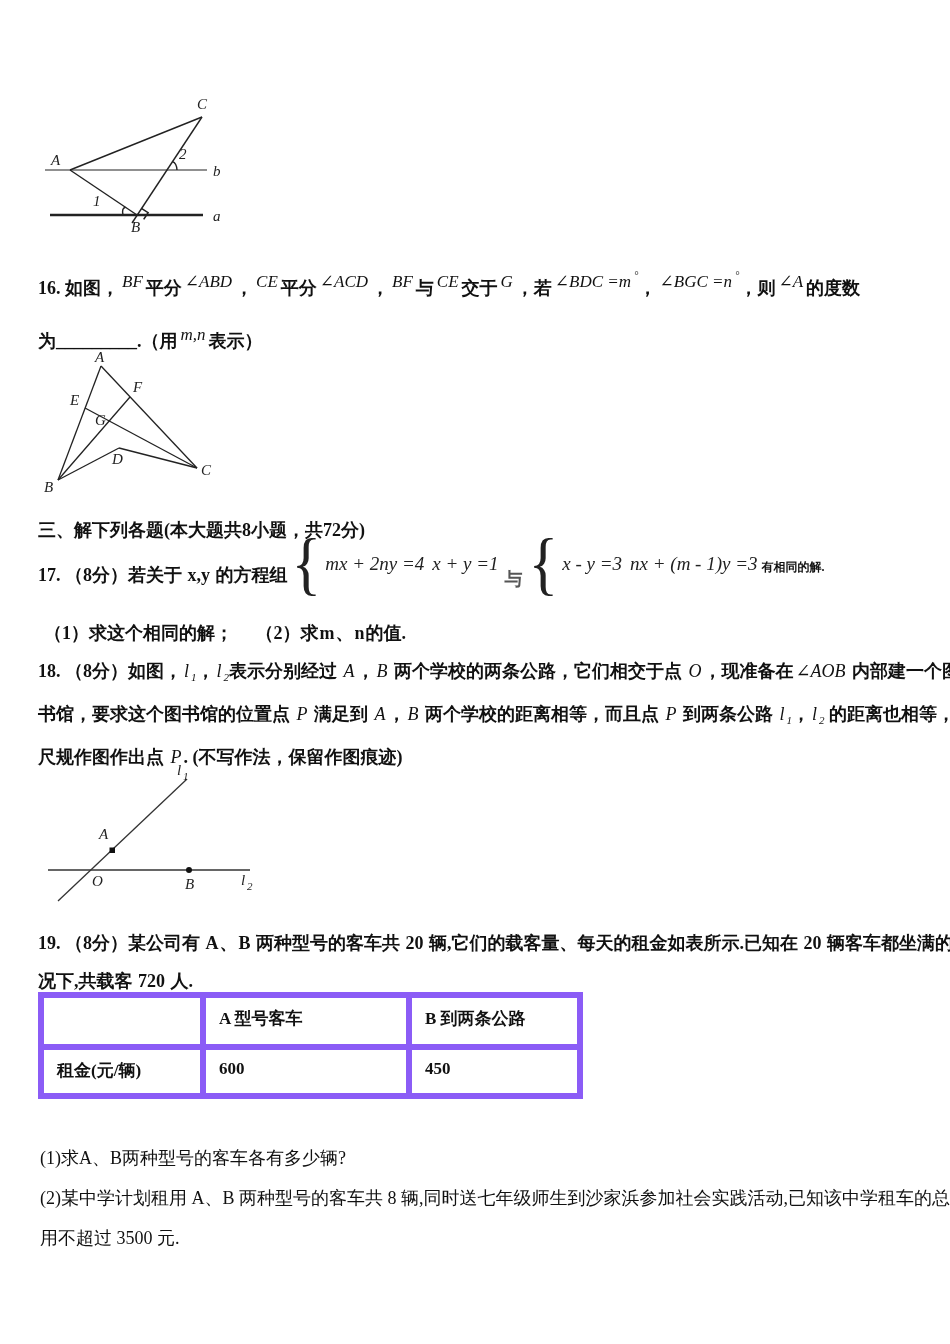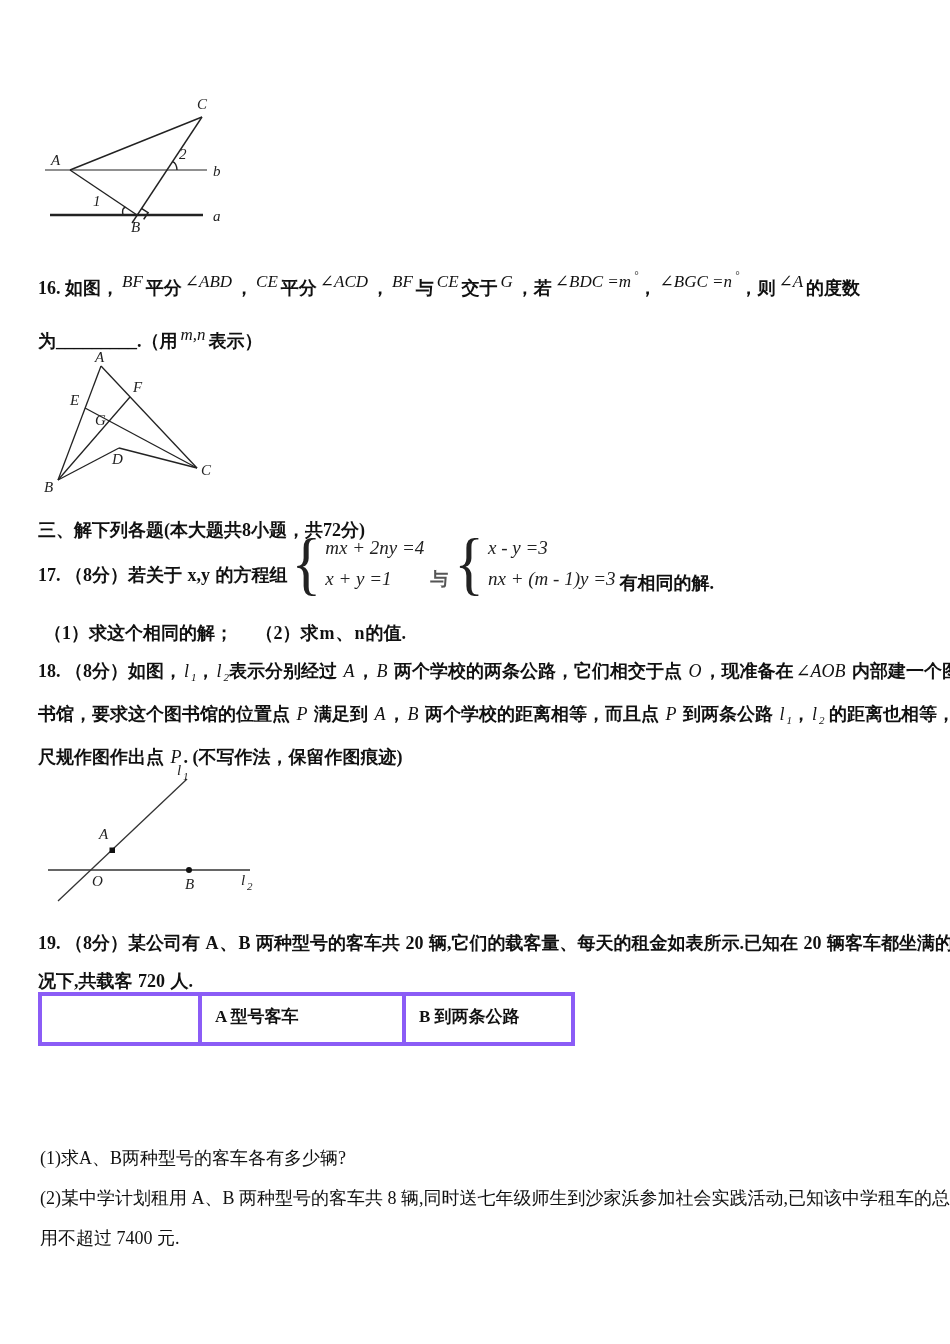--- a/index.html
+++ b/index.html
@@ -23,29 +23,29 @@
   .sg-irsup{ font-style:italic; font-weight:400; font-size:11px; vertical-align:15px; }
 
   .bold { font-weight:700; }
 
   
   .q17row { position:absolute; left:38px; top:531px; display:flex; align-items:flex-start; }
   .q17prefix { margin-top:32px; font-size:18px; white-space:nowrap; }
   .eqsys { display:flex; align-items:center; margin-left:4px; }
   .brace { font-size:62px; font-weight:400; line-height:64px; transform:scaleY(1.12); transform-origin:center;
            font-family:"Liberation Serif",serif; color:#222; }
-  .eqcol { display:flex; flex-direction:column; align-items:flex-start; }
+  .eqcol { display:flex; flex-direction:row; align-items:flex-end; }
   .eq    { display:block; text-align:center; font-style:italic; font-size:19px; line-height:31px;
            padding:0 4px; color:#222; white-space:nowrap; }
   .conn  { margin-top:36px; font-size:18px; font-weight:600; color:#555; padding:0 2px; }
-  .q17suffix { margin-top:40px; font-size:18px; white-space:nowrap; }
+  .q17suffix { margin-top:28px; font-size:12px; white-space:nowrap; }
 
   
   table.rent { position:absolute; left:38px; top:992px; border-collapse:collapse; table-layout:fixed; }
-  table.rent td { border:4px solid #8b5cf6; font-size:17px; font-weight:700; vertical-align:top;
+  table.rent td { border:6px solid #8b5cf6; font-size:17px; font-weight:700; vertical-align:top;
                   padding:9px 0 0 13px; white-space:nowrap; }
   svg text { fill:#222; }
   .figlab { font-family:"Liberation Serif",serif; font-style:italic; font-size:15px; }
   .figlab-sm { font-family:"Liberation Serif",serif; font-style:italic; font-size:11px; }
 </style>
 </head>
 <body>
 
 <div class="page">
 
@@ -140,20 +140,25 @@
     <div class="tline2"><span class="sg-c">况下,共载客 </span><span class="sg-bm">720</span><span class="sg-c"> 人.</span></div>
   </div>
 
   <table class="rent">
     <tbody>
       <tr>
         <td style="width:143px;height:37px"></td>
         <td style="width:187px">A 型号客车</td>
         <td style="width:152px">B 到两条公路</td>
       </tr>
+      <tr>
+        <td style="height:34px">租金(元/辆)</td>
+        <td>600</td>
+        <td>450</td>
+      </tr>
     </tbody>
   </table>
 
   <div class="tline" style="left:40px;top:1143px"><span class="sg-b">(1)求A、B两种型号的客车各有多少辆?</span></div>
   <div class="tline" style="left:40px;top:1183px"><span class="sg-b">(2)某中学计划租用 A、B 两种型号的客车共 8 辆,同时送七年级师生到沙家浜参加社会实践活动,已知该中学租车的总费</span></div>
-  <div class="tline" style="left:40px;top:1223px"><span class="sg-b">用不超过 7400 元.</span></div>
+  <div class="tline" style="left:40px;top:1223px"><span class="sg-b">用不超过 3500 元.</span></div>
 
 </div>
 
 </body></html>

